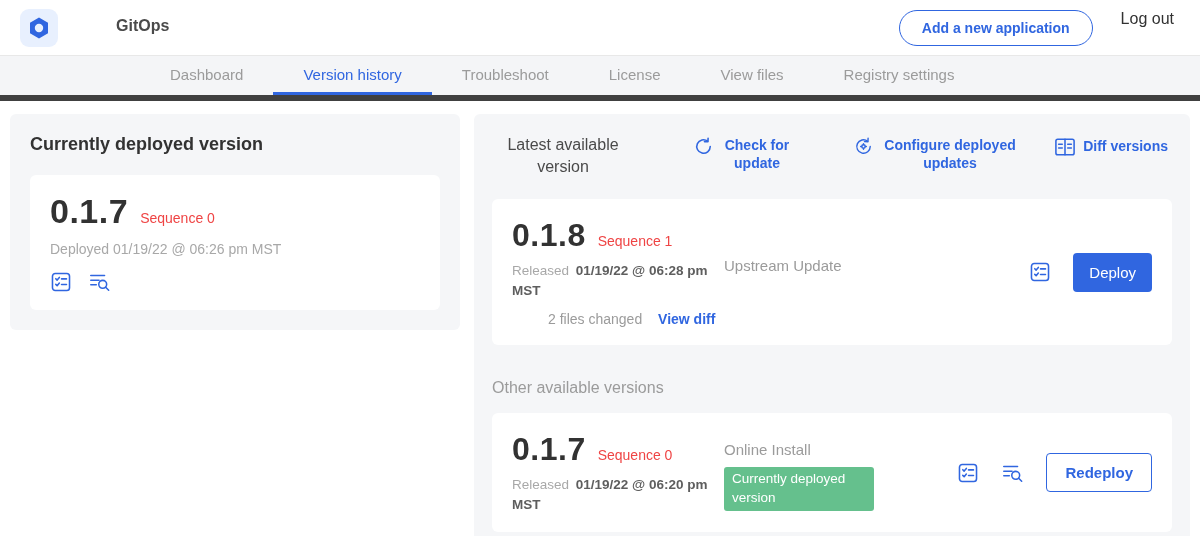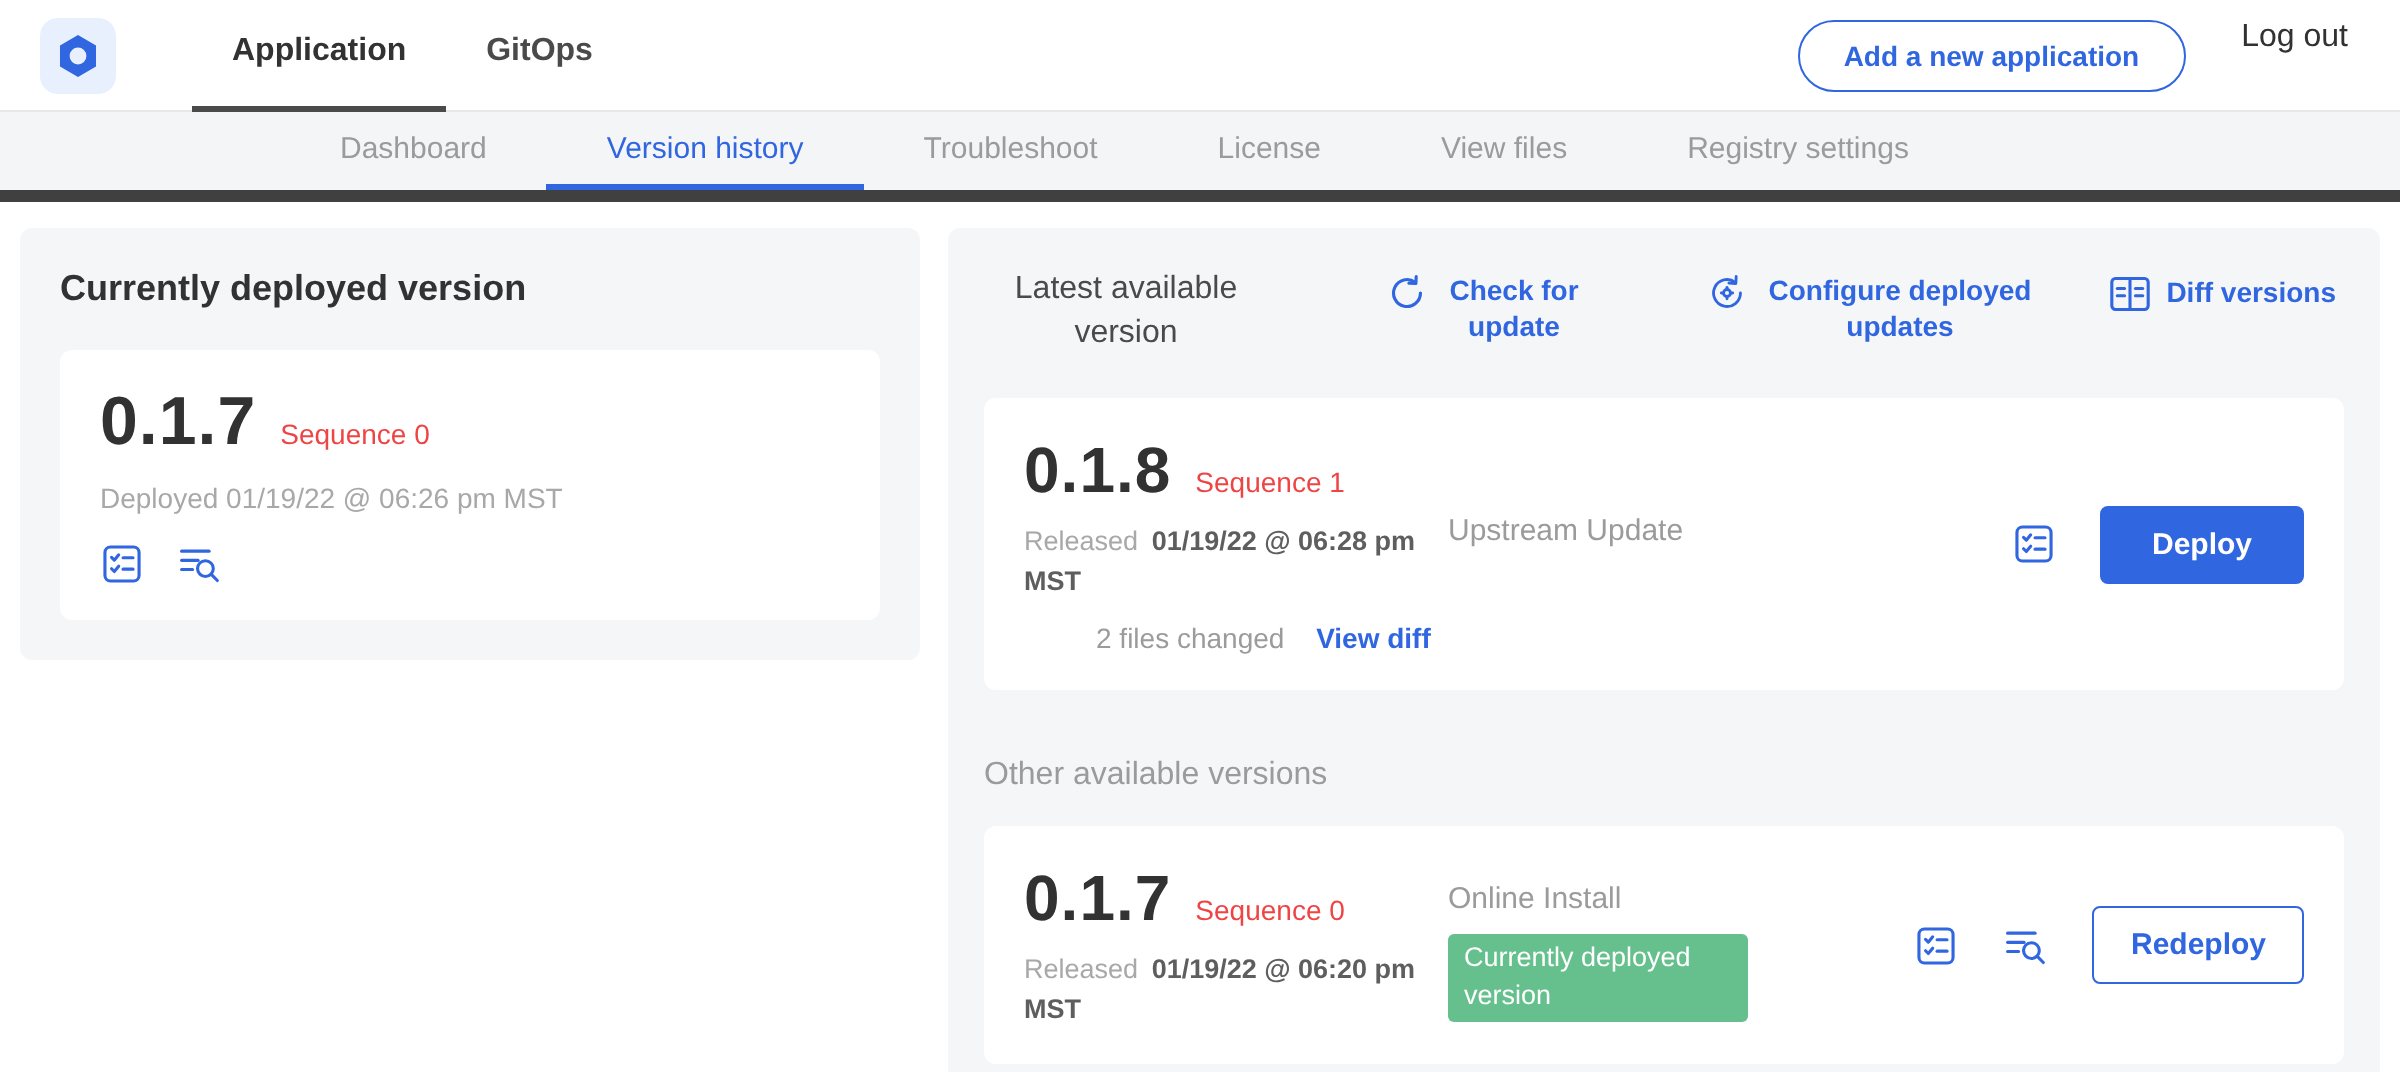--- a/index.html
+++ b/index.html
@@ -95,21 +95,21 @@
   .vc-source-col { width: 190px; padding-top: 10px; }
   .vc-source-col .vc-source { padding-top: 0; width: auto; }
   .deployed-badge {
     margin-top: 9px; width: 150px; background: #65c08d; color: #fff;
     font-size: 13.5px; line-height: 1.4; padding: 3px 8px; border-radius: 3px;
   }
 
   .vc-actions { margin-left: auto; display: flex; align-items: center; gap: 22px; align-self: center; }
   .deploy-btn {
     background: #3066e0; color: #fff; border: none; border-radius: 4px;
-    font-weight: 700; font-size: 15px; padding: 11px 26px;
+    font-weight: 400; font-size: 15px; padding: 11px 16px;
     font-family: inherit; cursor: pointer;
   }
   .redeploy-btn {
     background: #fff; color: #3066e0; border: 1px solid #3066e0; border-radius: 4px;
     font-weight: 700; font-size: 15px; padding: 10px 18px;
     font-family: inherit; cursor: pointer;
   }
 
   .other-title { margin: 34px 0 0; font-size: 16px; font-weight: 400; color: #9b9b9b; }
   .other-card { margin-top: 16px; }
@@ -119,21 +119,20 @@
 
 <div class="app">
 
   <header class="topbar">
     <div class="logo-tile">
       <svg width="24" height="24" viewBox="0 0 24 24">
         <path fill="#3066e0" fill-rule="evenodd" d="M12 1.5l9 5.2v10.6l-9 5.2-9-5.2V6.7l9-5.2zm0 6.3a4.2 4.2 0 1 0 0 8.4 4.2 4.2 0 0 0 0-8.4z"></path>
       </svg>
     </div>
     <nav class="top-tabs">
-      <div class="top-tab active">Application</div>
       <div class="top-tab">GitOps</div>
     </nav>
     <div class="topbar-right">
       <button class="add-app-btn">Add a new application</button>
       <div class="logout">Log out</div>
     </div>
   </header>
 
   <nav class="subnav">
     <div class="subnav-item">Dashboard</div>

